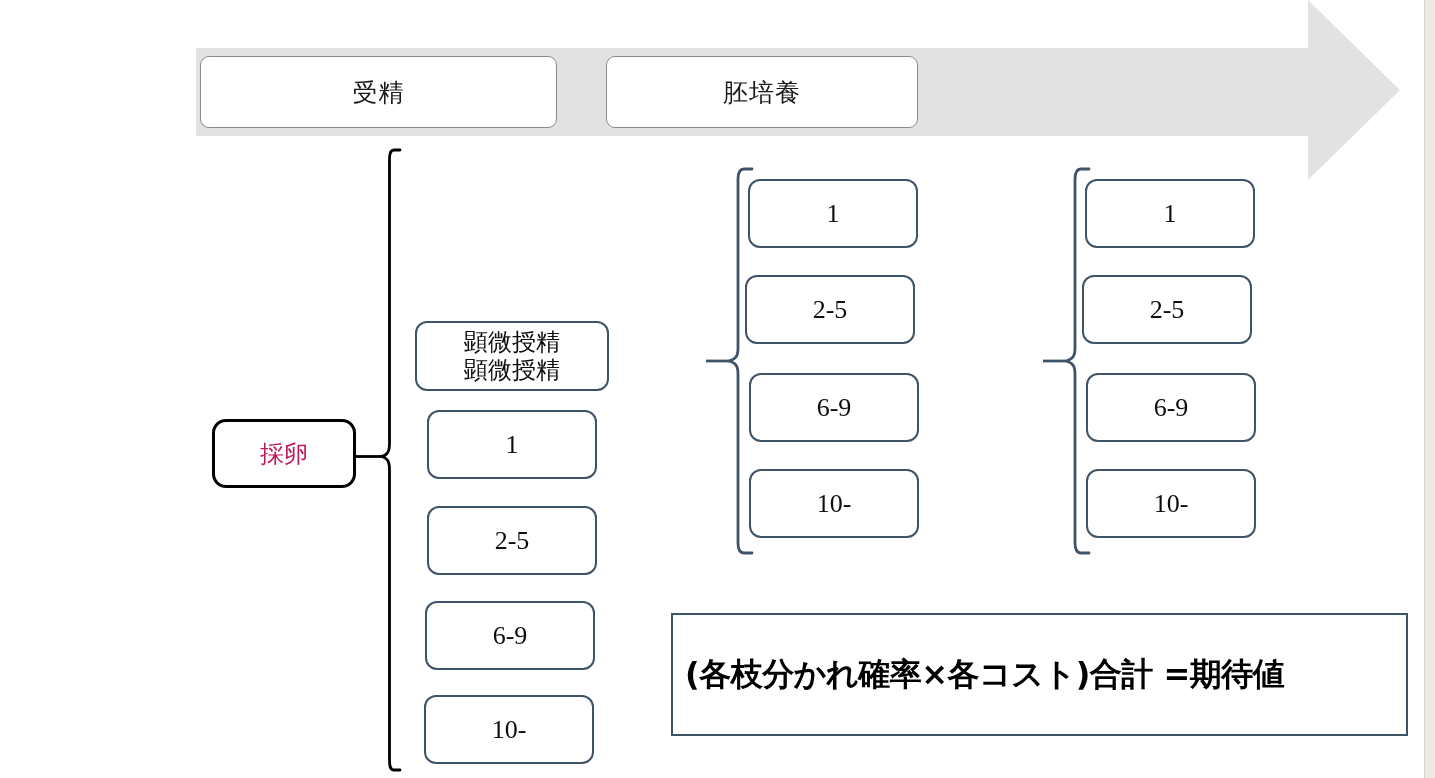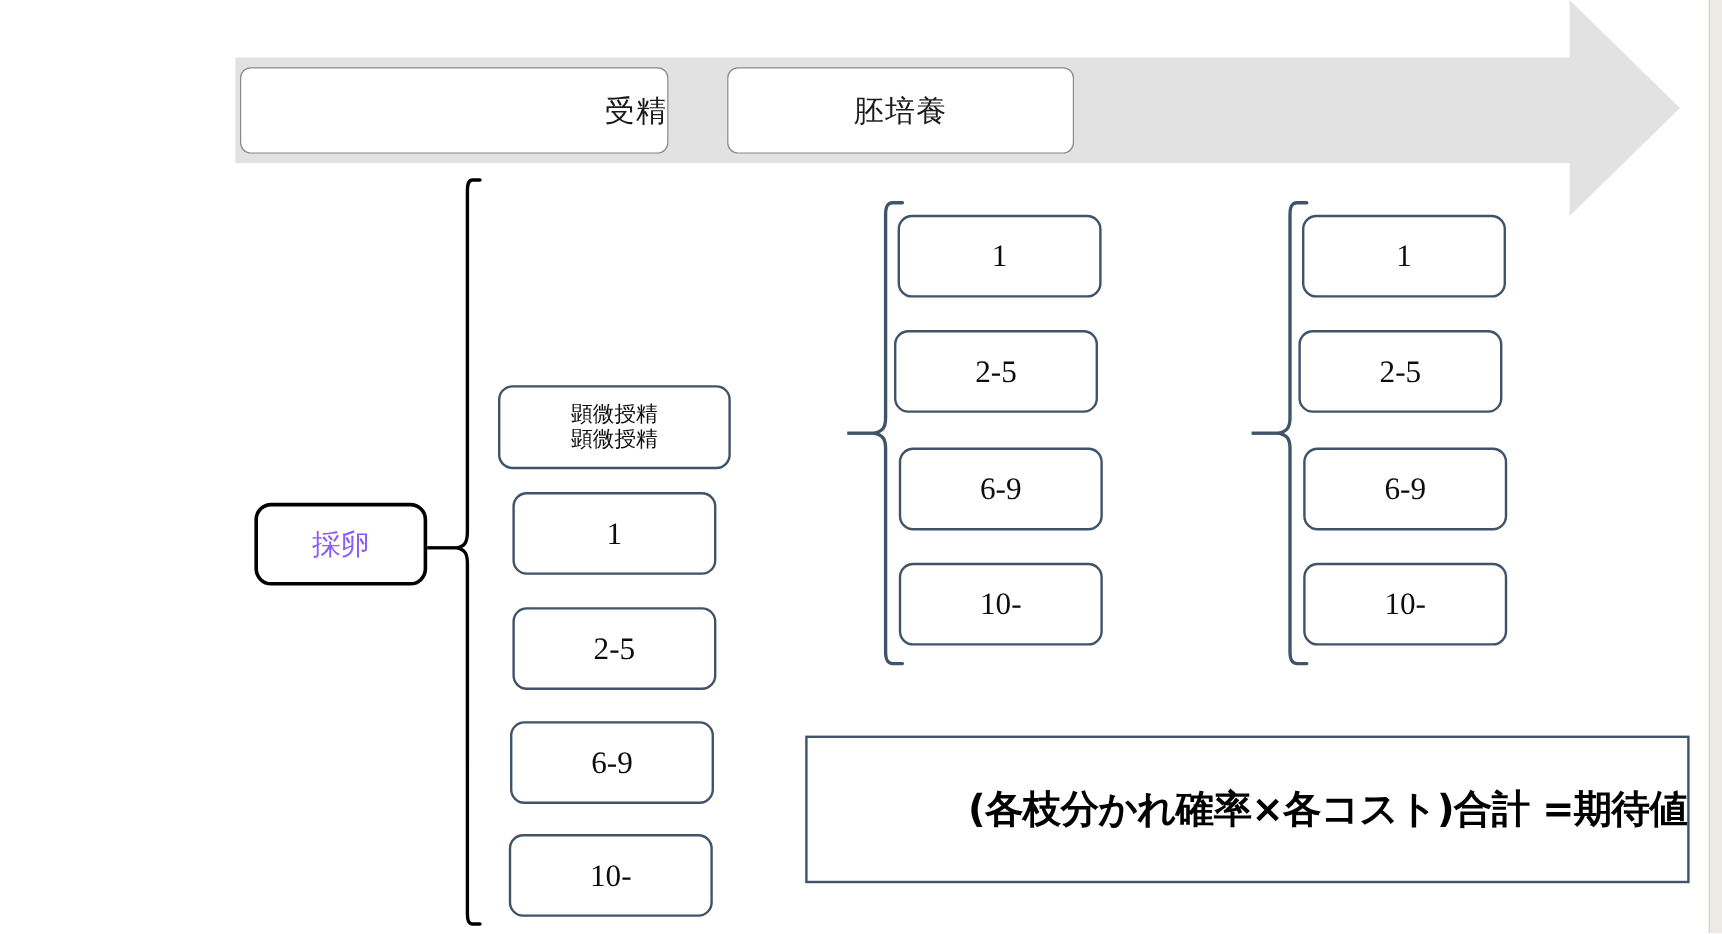--- a/index.html
+++ b/index.html
@@ -75,42 +75,42 @@
     height: 69px;
     box-sizing: border-box;
     background: #ffffff;
     border: 3px solid #000000;
     border-radius: 14px;
     display: flex;
     align-items: center;
     justify-content: center;
     font-family: "DejaVu Sans", "Liberation Sans", sans-serif;
     font-size: 24px;
-    color: #8b5cf6;
+    color: #be185d;
   }
 
   
   .node {
     position: absolute;
     box-sizing: border-box;
     background: #ffffff;
     border: 2.6px solid #3f5369;
     border-radius: 12px;
     display: flex;
     flex-direction: column;
     align-items: center;
     justify-content: center;
     color: #0d0d0d;
   }
   .node.jp {
     font-family: "DejaVu Sans", "Liberation Sans", sans-serif;
     font-size: 25px;
     line-height: 1.18;
   }
-  .node.jp.two-line { font-size: 18px; font-family: Liberation Serif, serif; }
+  .node.jp.two-line { font-size: 24px; font-family: Liberation Serif, serif; }
   .node.num {
     font-family: "Liberation Serif", "DejaVu Serif", serif;
     font-size: 26px;
   }
 
   
   .brace {
     position: absolute;
   }
   .brace svg { display: block; overflow: visible; }
@@ -120,21 +120,21 @@
     position: absolute;
     left: 671px;
     top: 613px;
     width: 737px;
     height: 123px;
     box-sizing: border-box;
     background: #ffffff;
     border: 2.4px solid #3f5369;
     display: flex;
     align-items: center;
-    justify-content: flex-end;
+    justify-content: flex-start;
     padding-left: 12px;
   }
   .formula-text {
     font-family: "DejaVu Sans", "Liberation Sans", sans-serif;
     font-size: 32px;
     font-weight: bold;
     color: #000000;
     white-space: nowrap;
     letter-spacing: -0.5px;
   }
@@ -143,25 +143,25 @@
 <body>
 
 <div id="canvas">
 
   <div class="arrow-banner">
     <svg width="1204" height="180" viewBox="0 0 1204 180" xmlns="http://www.w3.org/2000/svg">
       <path d="M0,48 L1112,48 L1112,0 L1204,90 L1112,180 L1112,136 L0,136 Z" fill="#e2e2e2"></path>
     </svg>
   </div>
 
-  <div class="phase-box" style="left:200px; top:56px; width:357px; height:72px;justify-content:flex-end;">
+  <div class="phase-box" style="left:200px; top:56px; width:357px; height:72px;">
     <span>受精</span>
   </div>
 
-  <div class="phase-box" style="left:606px; top:56px; width:289px; height:72px;align-items:center;">
+  <div class="phase-box" style="left:606px; top:56px; width:312px; height:72px;align-items:center;">
     <span>胚培養</span>
   </div>
 
 
 
   <div class="root-box">
     <span>採卵</span>
   </div>
 
   <div class="brace" style="left:356px; top:148px; width:44px; height:626px;">

